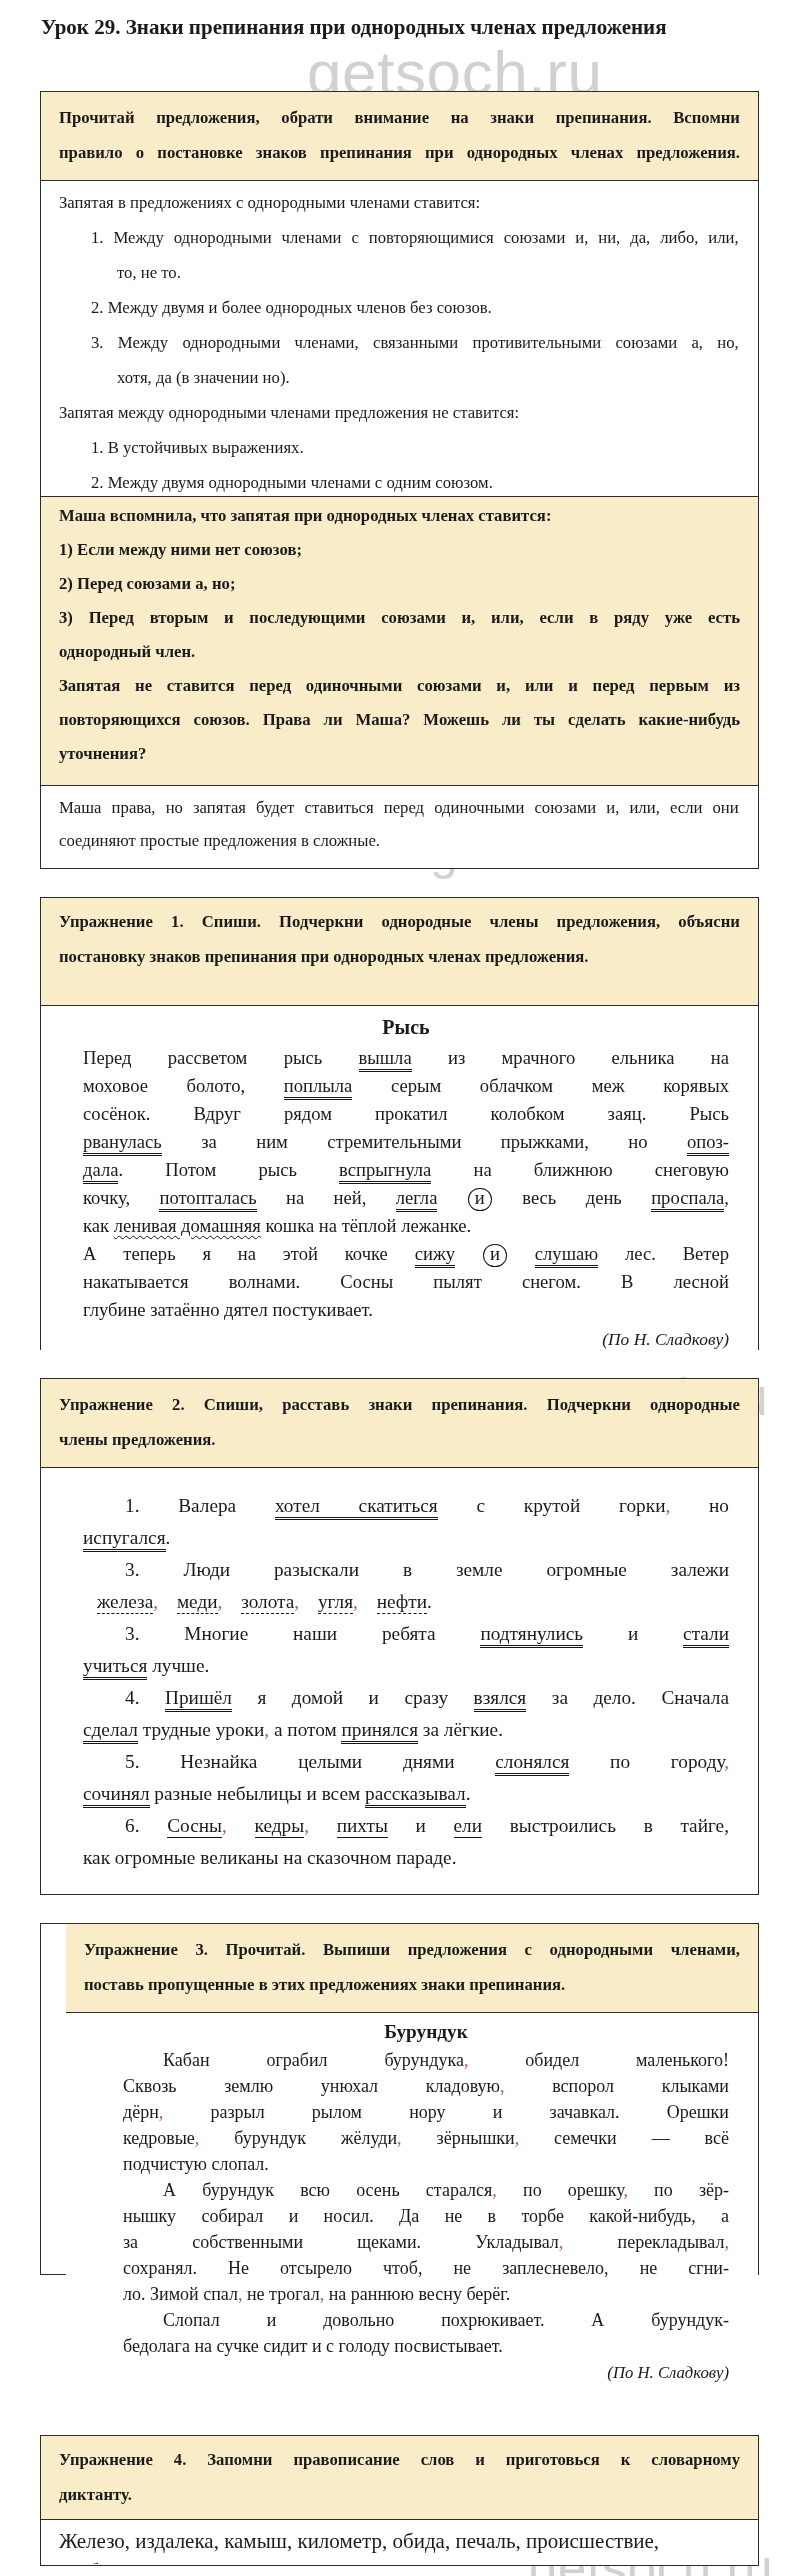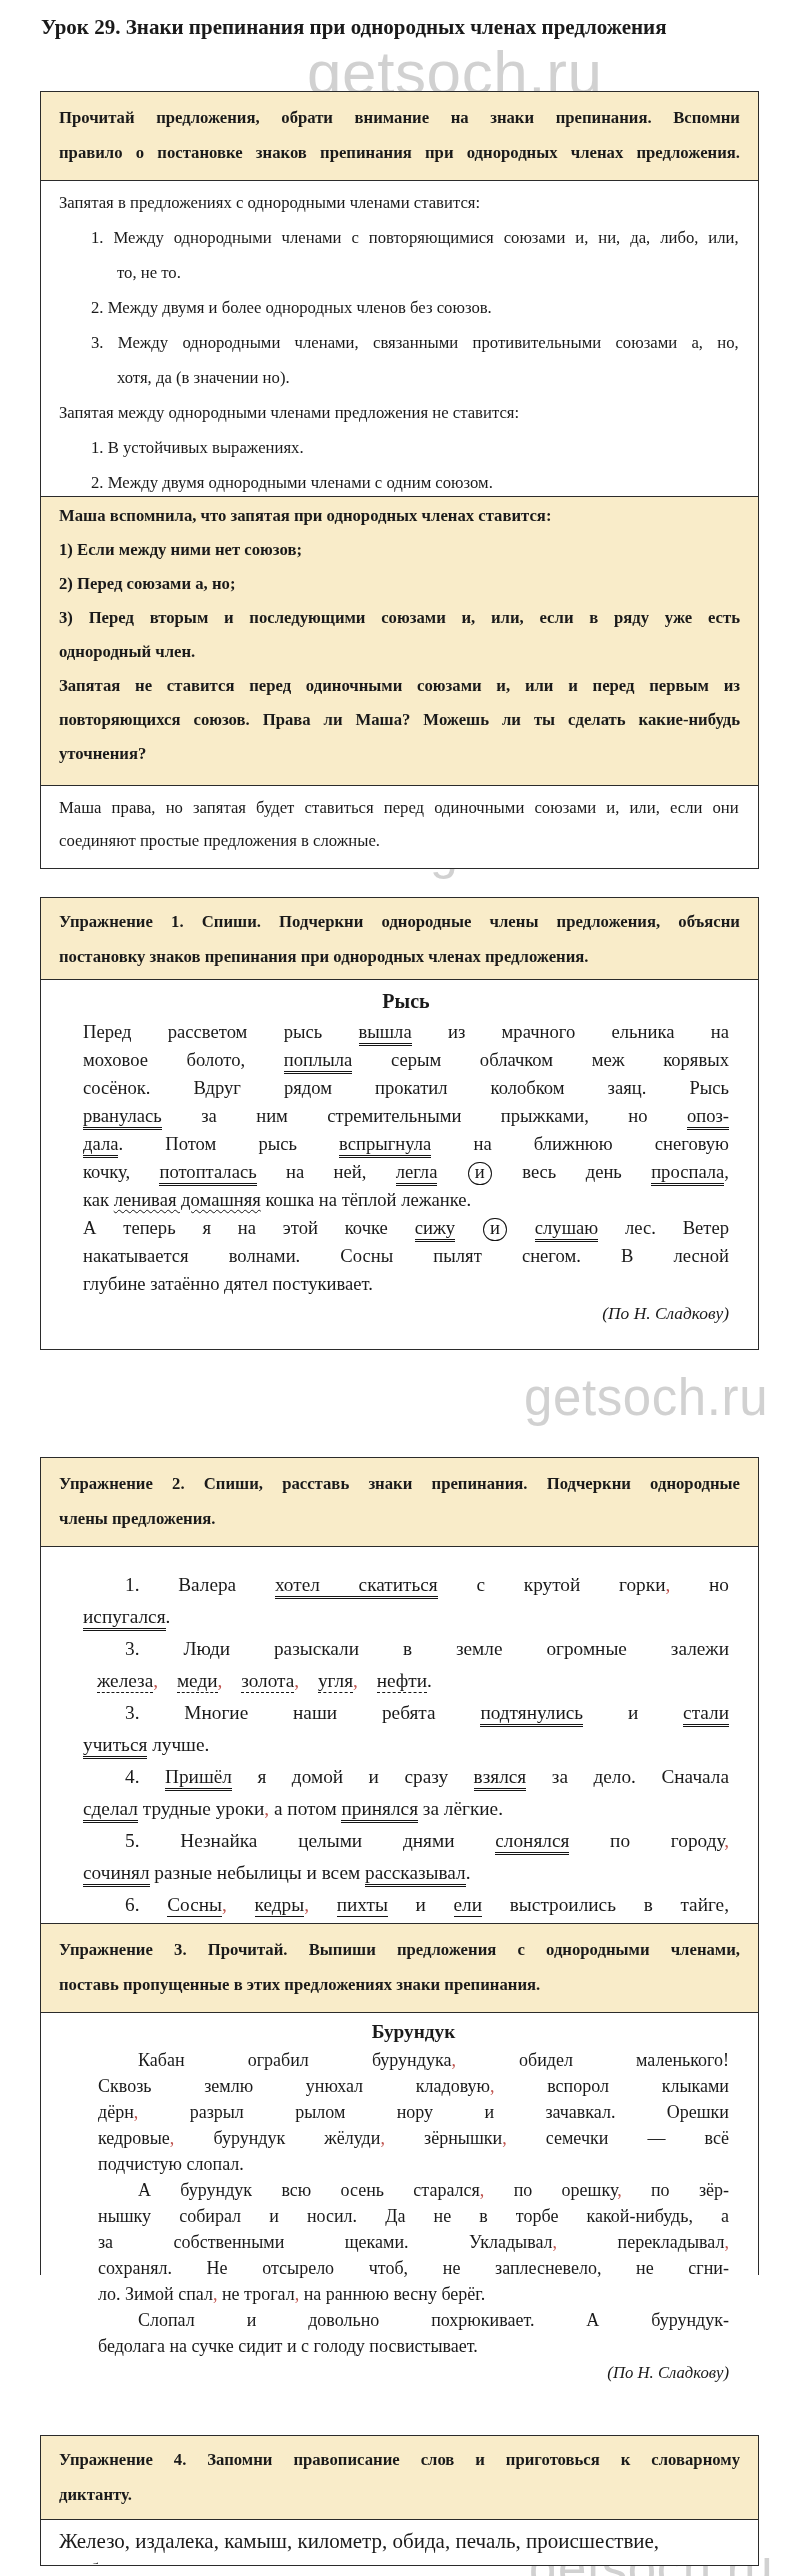--- a/index.html
+++ b/index.html
@@ -27,23 +27,23 @@
   .page-title{position:absolute;left:41px;top:15.4px;width:714px;
       font-size:21px;font-weight:bold;z-index:10;}
 
   .group{position:absolute;left:40px;width:719px;border:1.3px solid #2b2b2b;
       box-sizing:border-box;z-index:10;background:#fff;}
   .ybox{background:#f9ecc9;border-bottom:1.3px solid #2b2b2b;box-sizing:border-box;overflow:hidden;}
   .wbox{background:#ffffff;box-sizing:border-box;overflow:hidden;}
 
   .g1{top:50px;height:447px;margin-top:41px;}  .g1 .ybox{height:89px;} .g1 .wbox{height:357px;}
   .g2{top:496px;height:373px;} .g2 .ybox{height:289px;} .g2 .wbox{height:81px;}
-  .g3{top:897px;height:453px;}.g3 .ybox{height:82px;} .g3 .wbox{height:364px;}
-  .g4{top:1457px;height:517px;}.g4 .ybox{height:89px;} .g4 .wbox{height:425px;}
-  .g5{top:1923px;height:352px;}.g5 .ybox{height:89px;} .g5 .wbox{height:393px;}
+  .g3{top:897px;height:453px;}.g3 .ybox{height:108px;} .g3 .wbox{height:364px;}
+  .g4{top:1378px;height:517px;}.g4 .ybox{height:89px;} .g4 .wbox{height:425px;}
+  .g5{top:1923px;height:352px;padding-left:25px;}.g5 .ybox{height:89px;} .g5 .wbox{height:393px;}
   .g6{top:2435px;height:131px;}.g6 .ybox{height:84px;} .g6 .wbox{height:44px;}
 
   .ybox .line{font-weight:bold;font-size:16.7px;padding:0 18px;line-height:35px;}
   .g1 .ybox{padding-top:7.7px;} .g2 .ybox{padding-top:2px;}
   .g3 .ybox{padding-top:6.4px;} .g4 .ybox{padding-top:7.7px;}
   .g5 .ybox{padding-top:7.7px;} .g6 .ybox{padding-top:6.4px;}
   .g2 .ybox .line{line-height:34px;}
 
   
   .rules-lines{padding-top:3.9px;font-size:16.7px;}

